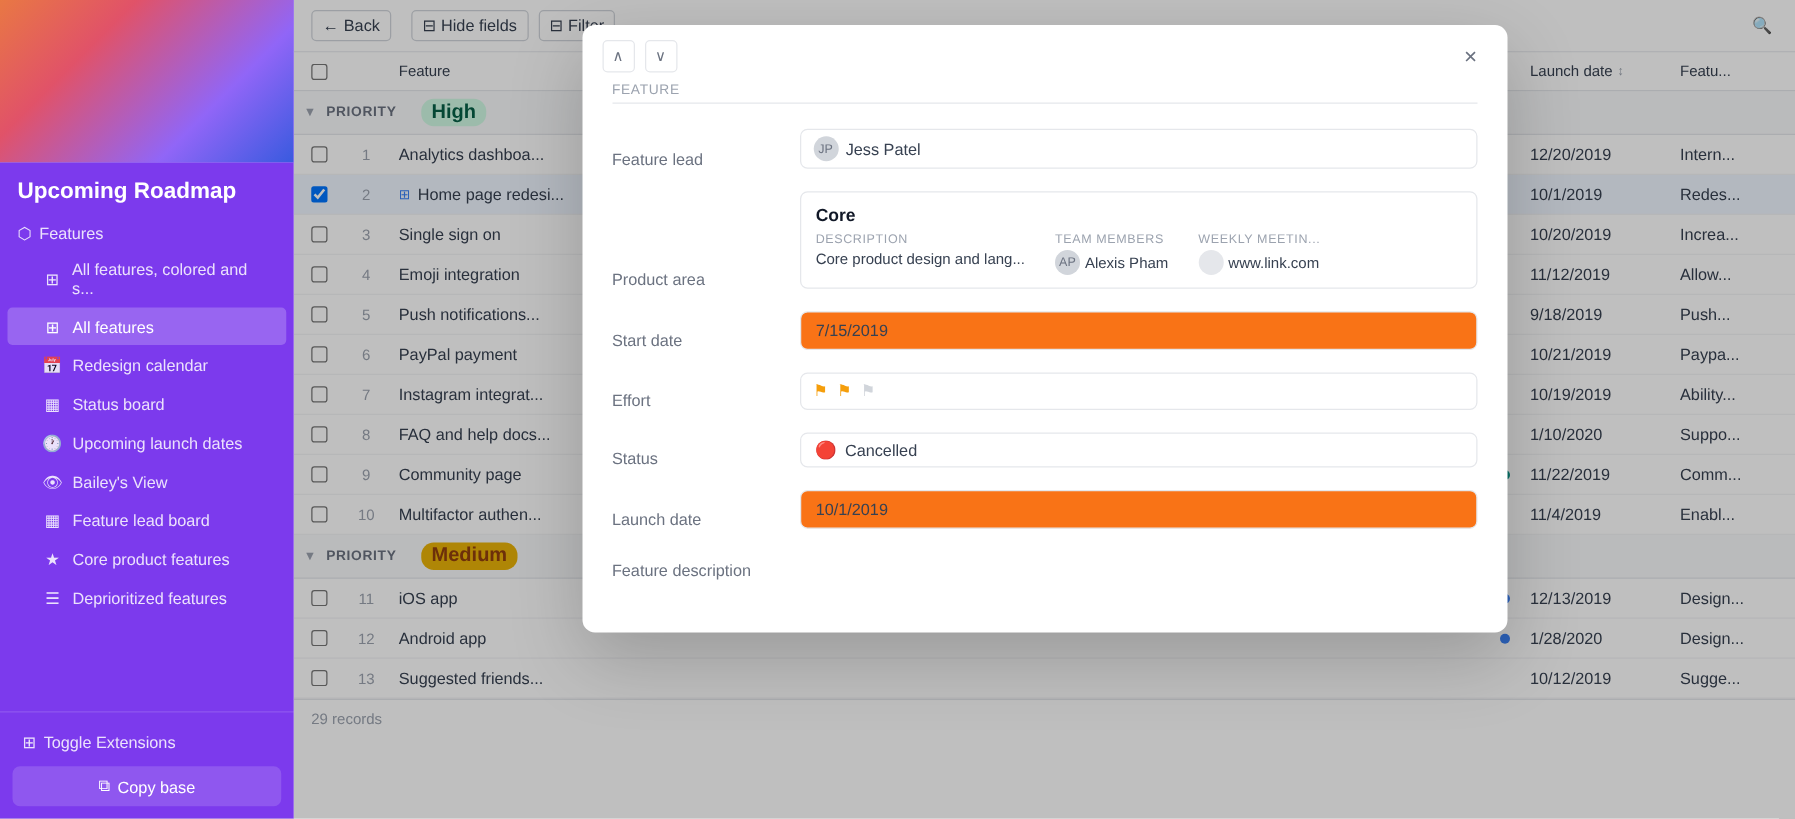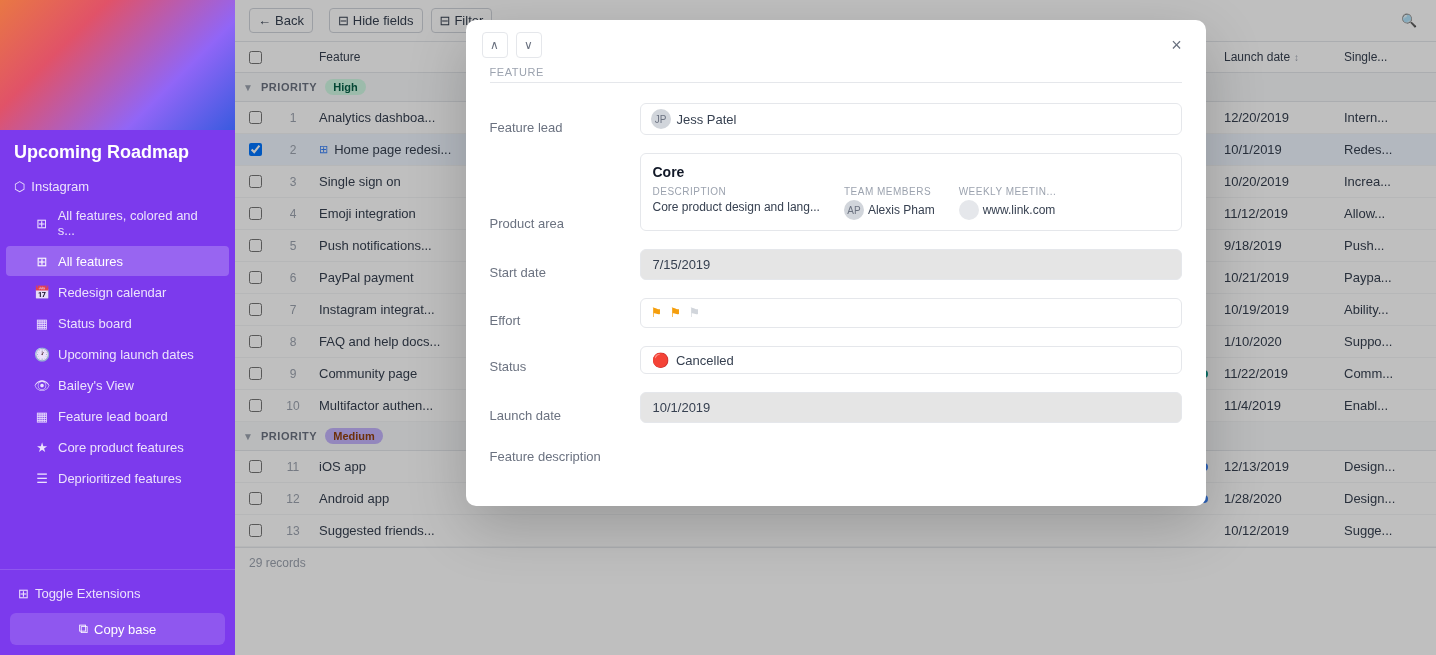--- a/index.html
+++ b/index.html
@@ -174,25 +174,26 @@
       align-items: center;
       padding: 6px 8px;
       background: #f9fafb;
       border-bottom: 1px solid #e5e7eb;
       gap: 8px;
     }
     .priority-label { font-size: 11px; font-weight: 600; color: #6b7280; text-transform: uppercase; letter-spacing: 0.05em; }
     .priority-badge {
       padding: 2px 8px;
       border-radius: 10px;
-      font-size: 11px;
+      font-size: 16px;
       font-weight: 600;
+      margin-left: 12px;
     }
     .badge-high { background: #d1fae5; color: #065f46; }
-    .badge-medium { background: #c4b5fd; color: #92400e; }
+    .badge-medium { background: #eab308; color: #92400e; }
     .chevron-icon { color: #9ca3af; font-size: 10px; cursor: pointer; }
 
     .table-row {
       display: flex;
       align-items: center;
       border-bottom: 1px solid #f3f4f6;
       cursor: pointer;
     }
     .table-row.selected { background: #eff6ff; }
     .td-check { width: 40px; padding: 8px; display: flex; align-items: center; justify-content: center; }
@@ -287,21 +288,21 @@
     .field-value {
       flex: 1;
     }
     .field-input {
       width: 100%;
       border: 1px solid #e5e7eb;
       border-radius: 6px;
       padding: 7px 12px;
       font-size: 13px;
       color: #374151;
-      background: #e5e5e5;
+      background: #f97316;
     }
     .assignee-tag {
       display: inline-flex;
       align-items: center;
       gap: 6px;
       padding: 5px 10px;
       border: 1px solid #e5e7eb;
       border-radius: 6px;
       font-size: 13px;
       color: #374151;
@@ -393,21 +394,21 @@
 <nav class="sidebar">
   <div class="sidebar-hero">
     <div class="sidebar-hero-img"></div>
   </div>
   <div class="sidebar-title-area">
     <span class="sidebar-title">Upcoming Roadmap</span>
   </div>
   <div class="sidebar-nav">
     <div class="sidebar-section-header">
       <span>⬡</span>
-      <span>Instagram</span>
+      <span>Features</span>
     </div>
     <div class="sidebar-item">
       <span class="item-icon">⊞</span>
       <span>All features, colored and s...</span>
     </div>
     <div class="sidebar-item active">
       <span class="item-icon">⊞</span>
       <span>All features</span>
     </div>
     <div class="sidebar-item">
@@ -479,21 +480,21 @@
     <div class="table-header">
       <div class="th-check">
         <input type="checkbox" style="">
       </div>
       <div class="th-num"></div>
       <div class="th-feature">Feature</div>
       <div class="th-date">
         <span>Launch date</span>
         <span style="color:#9ca3af;font-size:10px;">↕</span>
       </div>
-      <div class="th-feat2">Single...</div>
+      <div class="th-feat2">Featu...</div>
     </div>
 
     <div class="priority-group">
       <div class="priority-row">
         <span class="chevron-icon">▼</span>
         <span class="priority-label">PRIORITY</span>
         <span class="priority-badge badge-high">High</span>
       </div>
       <div class="table-row">
         <div class="td-check">

